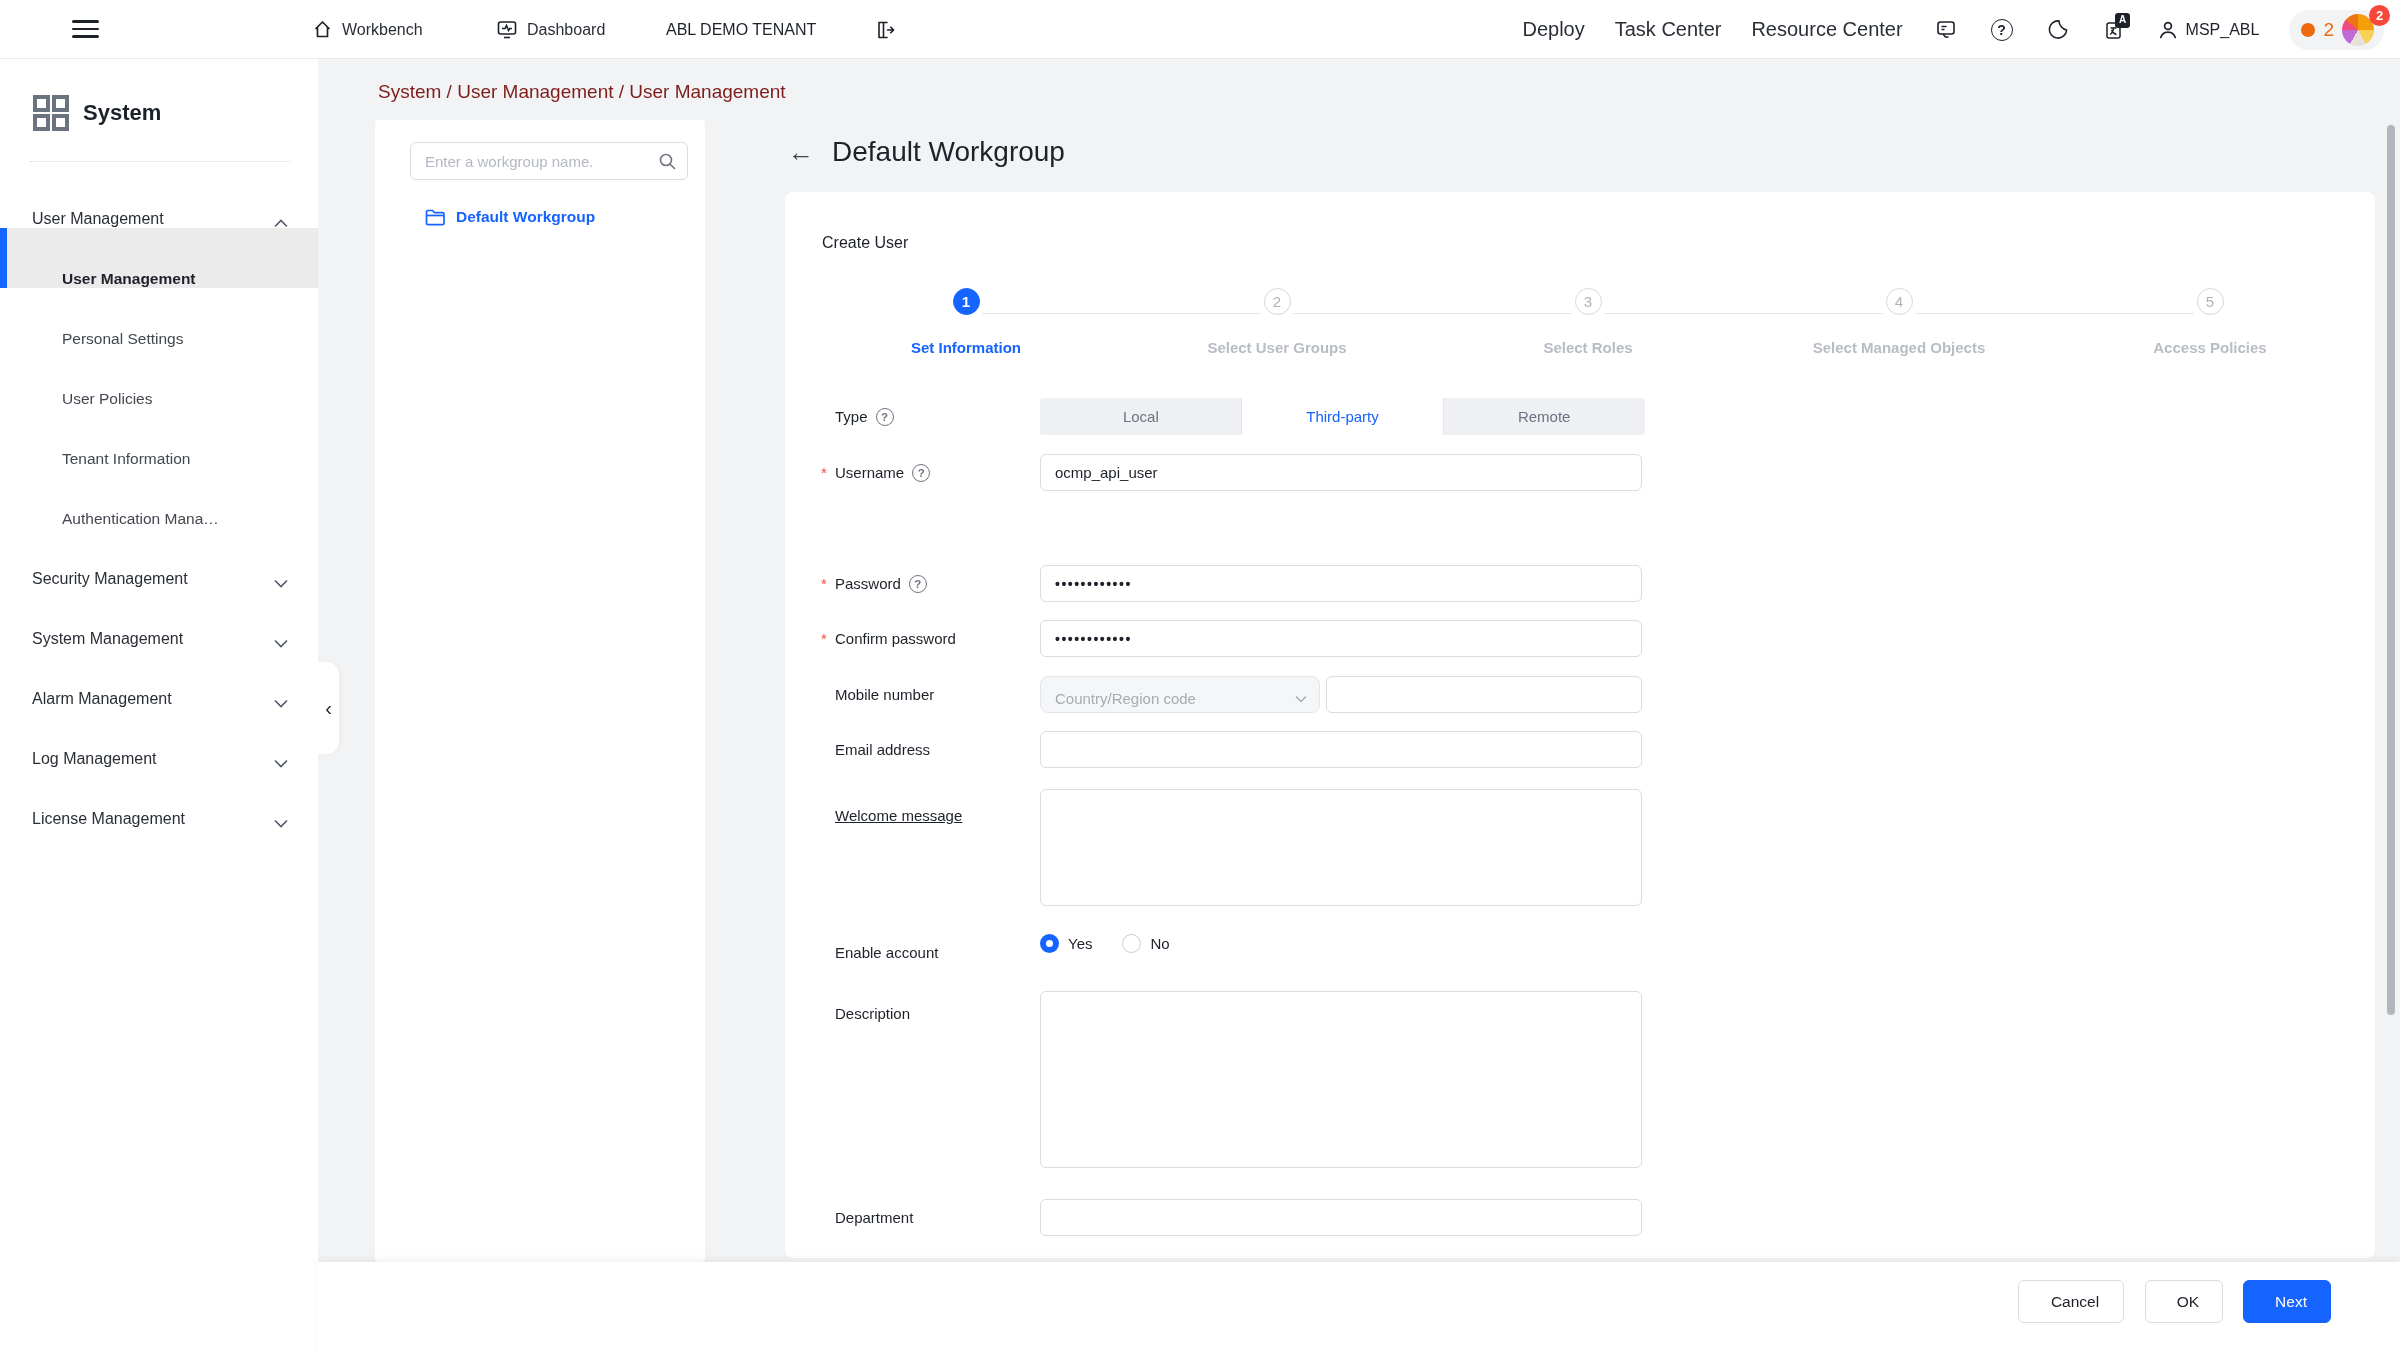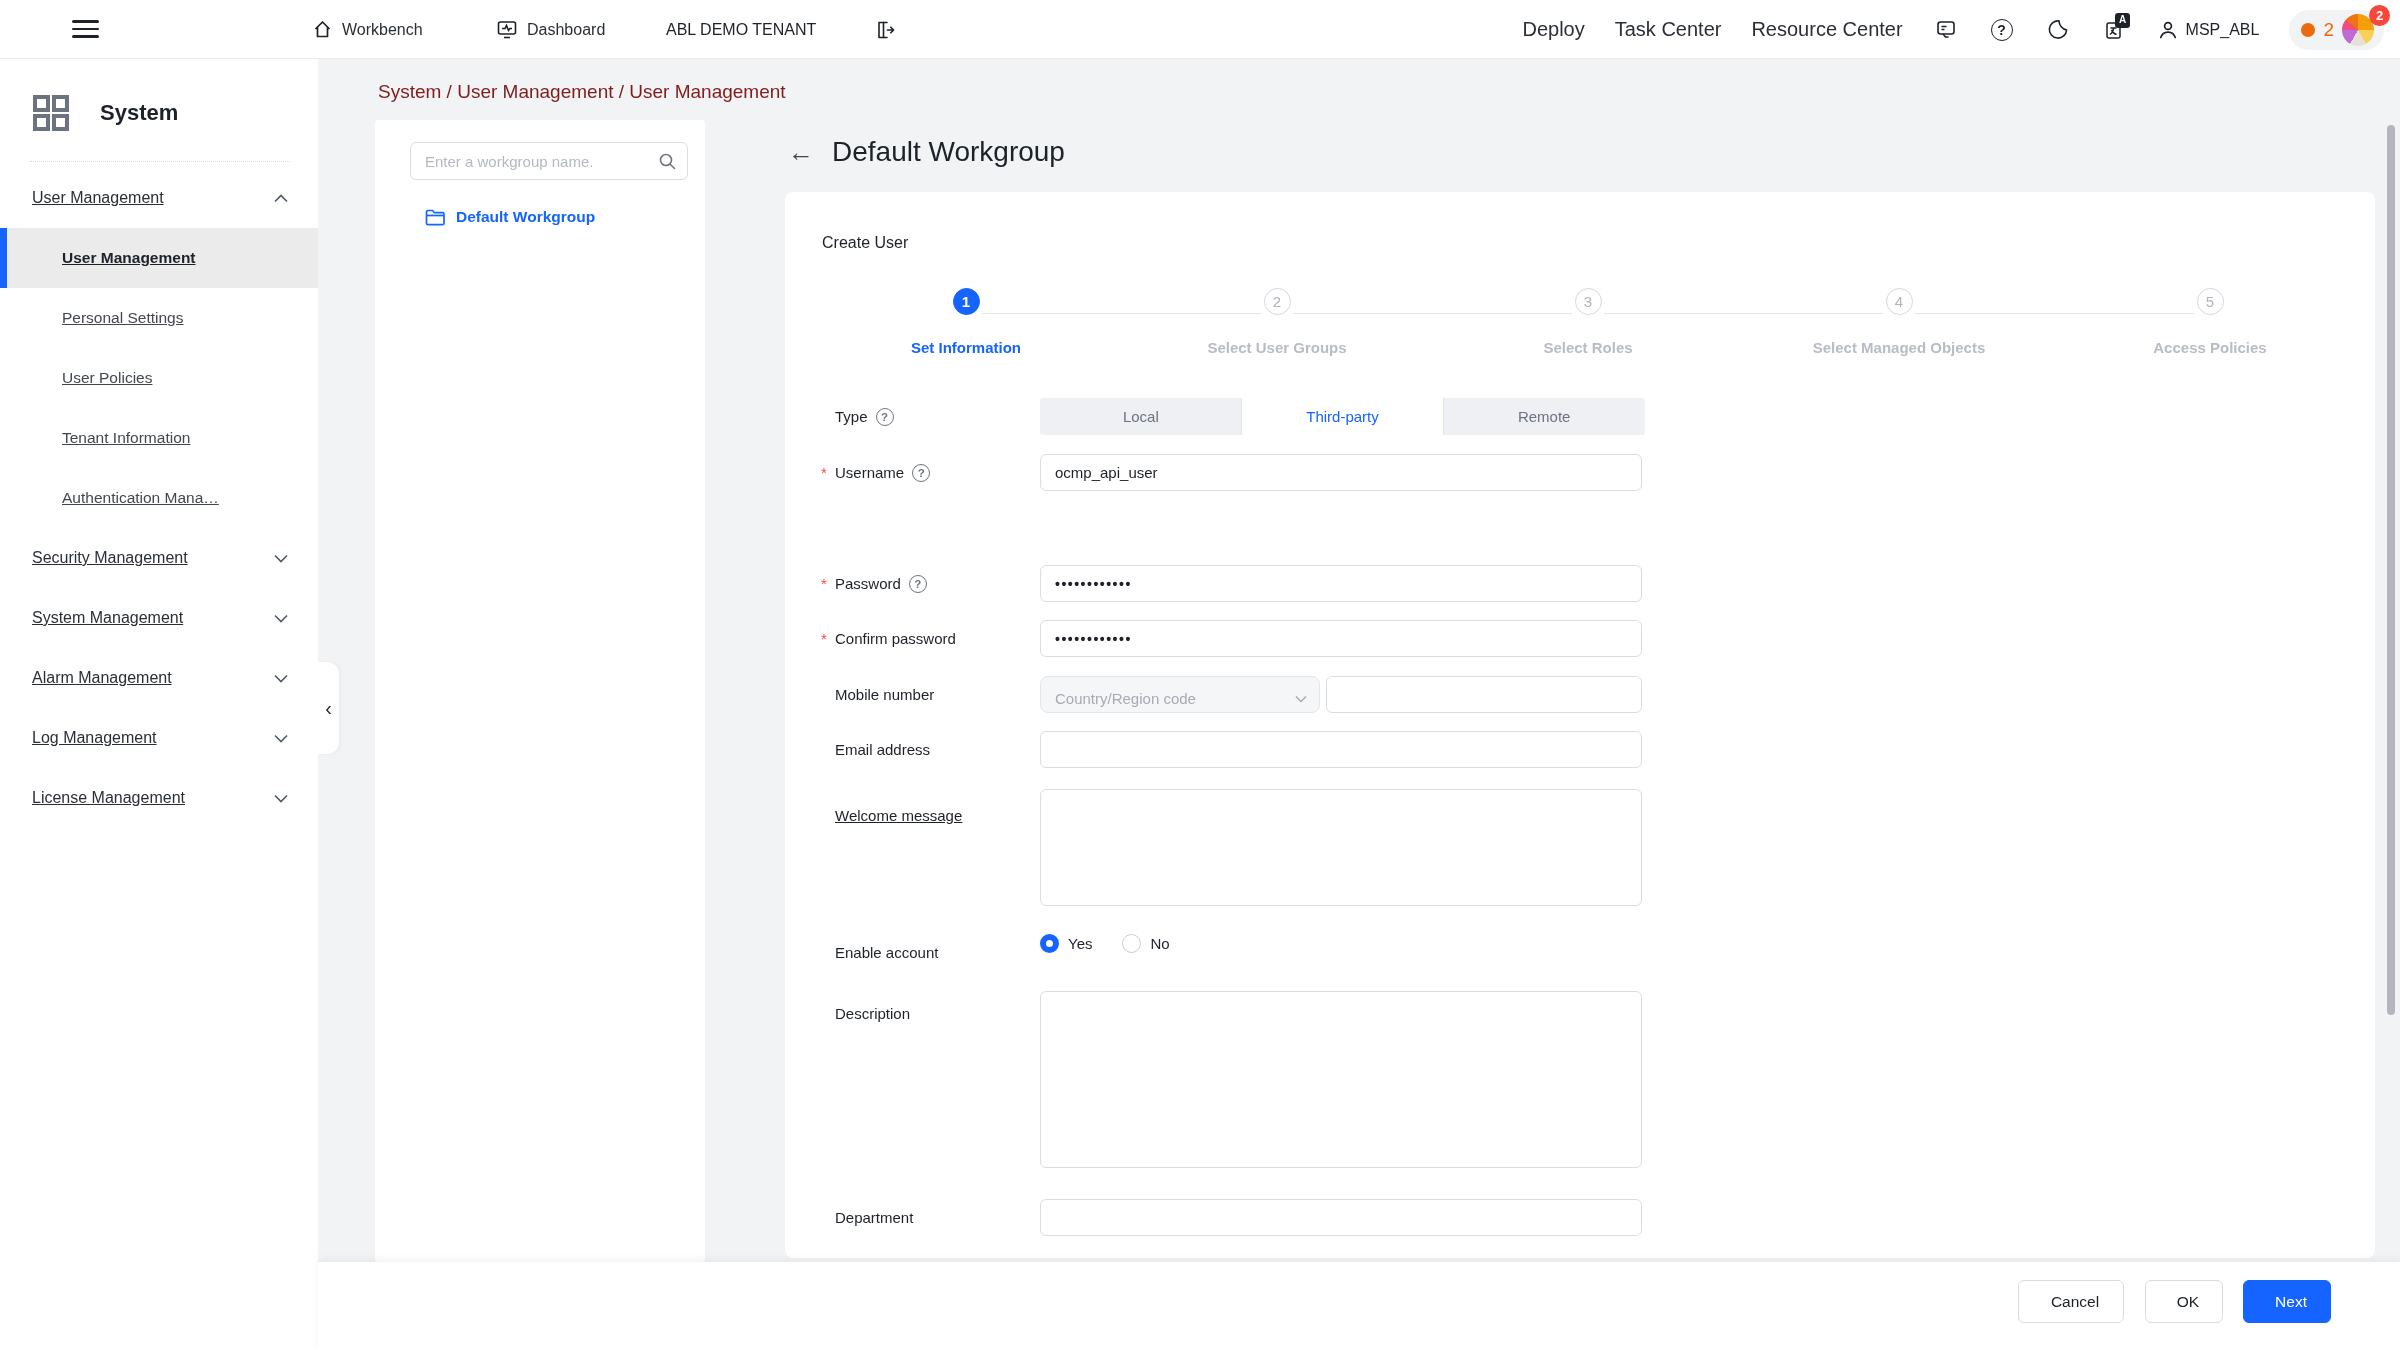--- a/index.html
+++ b/index.html
@@ -35,26 +35,26 @@
   .alert-dot { width:14px; height:14px; border-radius:50%; background:#ed6a0c; }
   .alert-count { font-size:19px; color:#ed6a0c; }
   .sphere { width:32px; height:32px; border-radius:50%;
     background:conic-gradient(#f59e0b 0 90deg,#f7d154 90deg 150deg,#e8e0d8 150deg 210deg,#c06ad6 210deg 270deg,#ef4b81 270deg 310deg,#ed7412 310deg 360deg); }
   .notif-badge { position:absolute; right:-6px; top:-5px; min-width:21px; height:21px; border-radius:11px;
     background:#f5483b; color:#fff; font-size:13px; font-weight:700;
     display:flex; align-items:center; justify-content:center; padding:0 5px; }
 
   
   .sidebar { position:absolute; left:0; top:59px; width:318px; height:1291px; background:#ffffff; z-index:20; }
-  .side-header { height:80px; display:flex; align-items:center; gap:30px; padding:28px 20px 0 32px; }
+  .side-header { height:80px; display:flex; align-items:center; gap:13px; padding:28px 20px 0 32px; }
   .side-title { font-size:22px; font-weight:700; color:#1d2129; }
   .side-divider { margin:22px 28px 0 30px; border-bottom:1.5px dotted #d8dadf; }
   .menu { margin-top:6px; }
-  .menu-row { height:60px; display:flex; align-items:center; justify-content:space-between;
-    padding:0 30px 0 32px; font-size:16px; color:#2a2f36; cursor:pointer; position:relative;text-decoration:underline; }
+  .menu-row { height:60px; display:flex; align-items:flex-end; justify-content:space-between;
+    padding:0 30px 0 32px; font-size:16px; color:#2a2f36; cursor:pointer; position:relative; }
   .menu-sub { padding-left:62px; font-size:15.5px; color:#42474f; }
   .menu-sub.active { background:#ebebeb; font-weight:700; color:#1d2129; }
   .menu-sub.active::before { content:""; position:absolute; left:0; top:0; bottom:0; width:7px; background:#1664ff; }
   .chev { color:#4e5969; }
 
   .collapse-tab { position:absolute; left:318px; top:662px; width:21px; height:92px; background:#ffffff;
     border-radius:0 12px 12px 0; z-index:19; display:flex; align-items:center; justify-content:center;
     color:#1d2129; font-size:20px; cursor:pointer; box-shadow:2px 0 4px rgba(0,0,0,0.04); }
 
   

